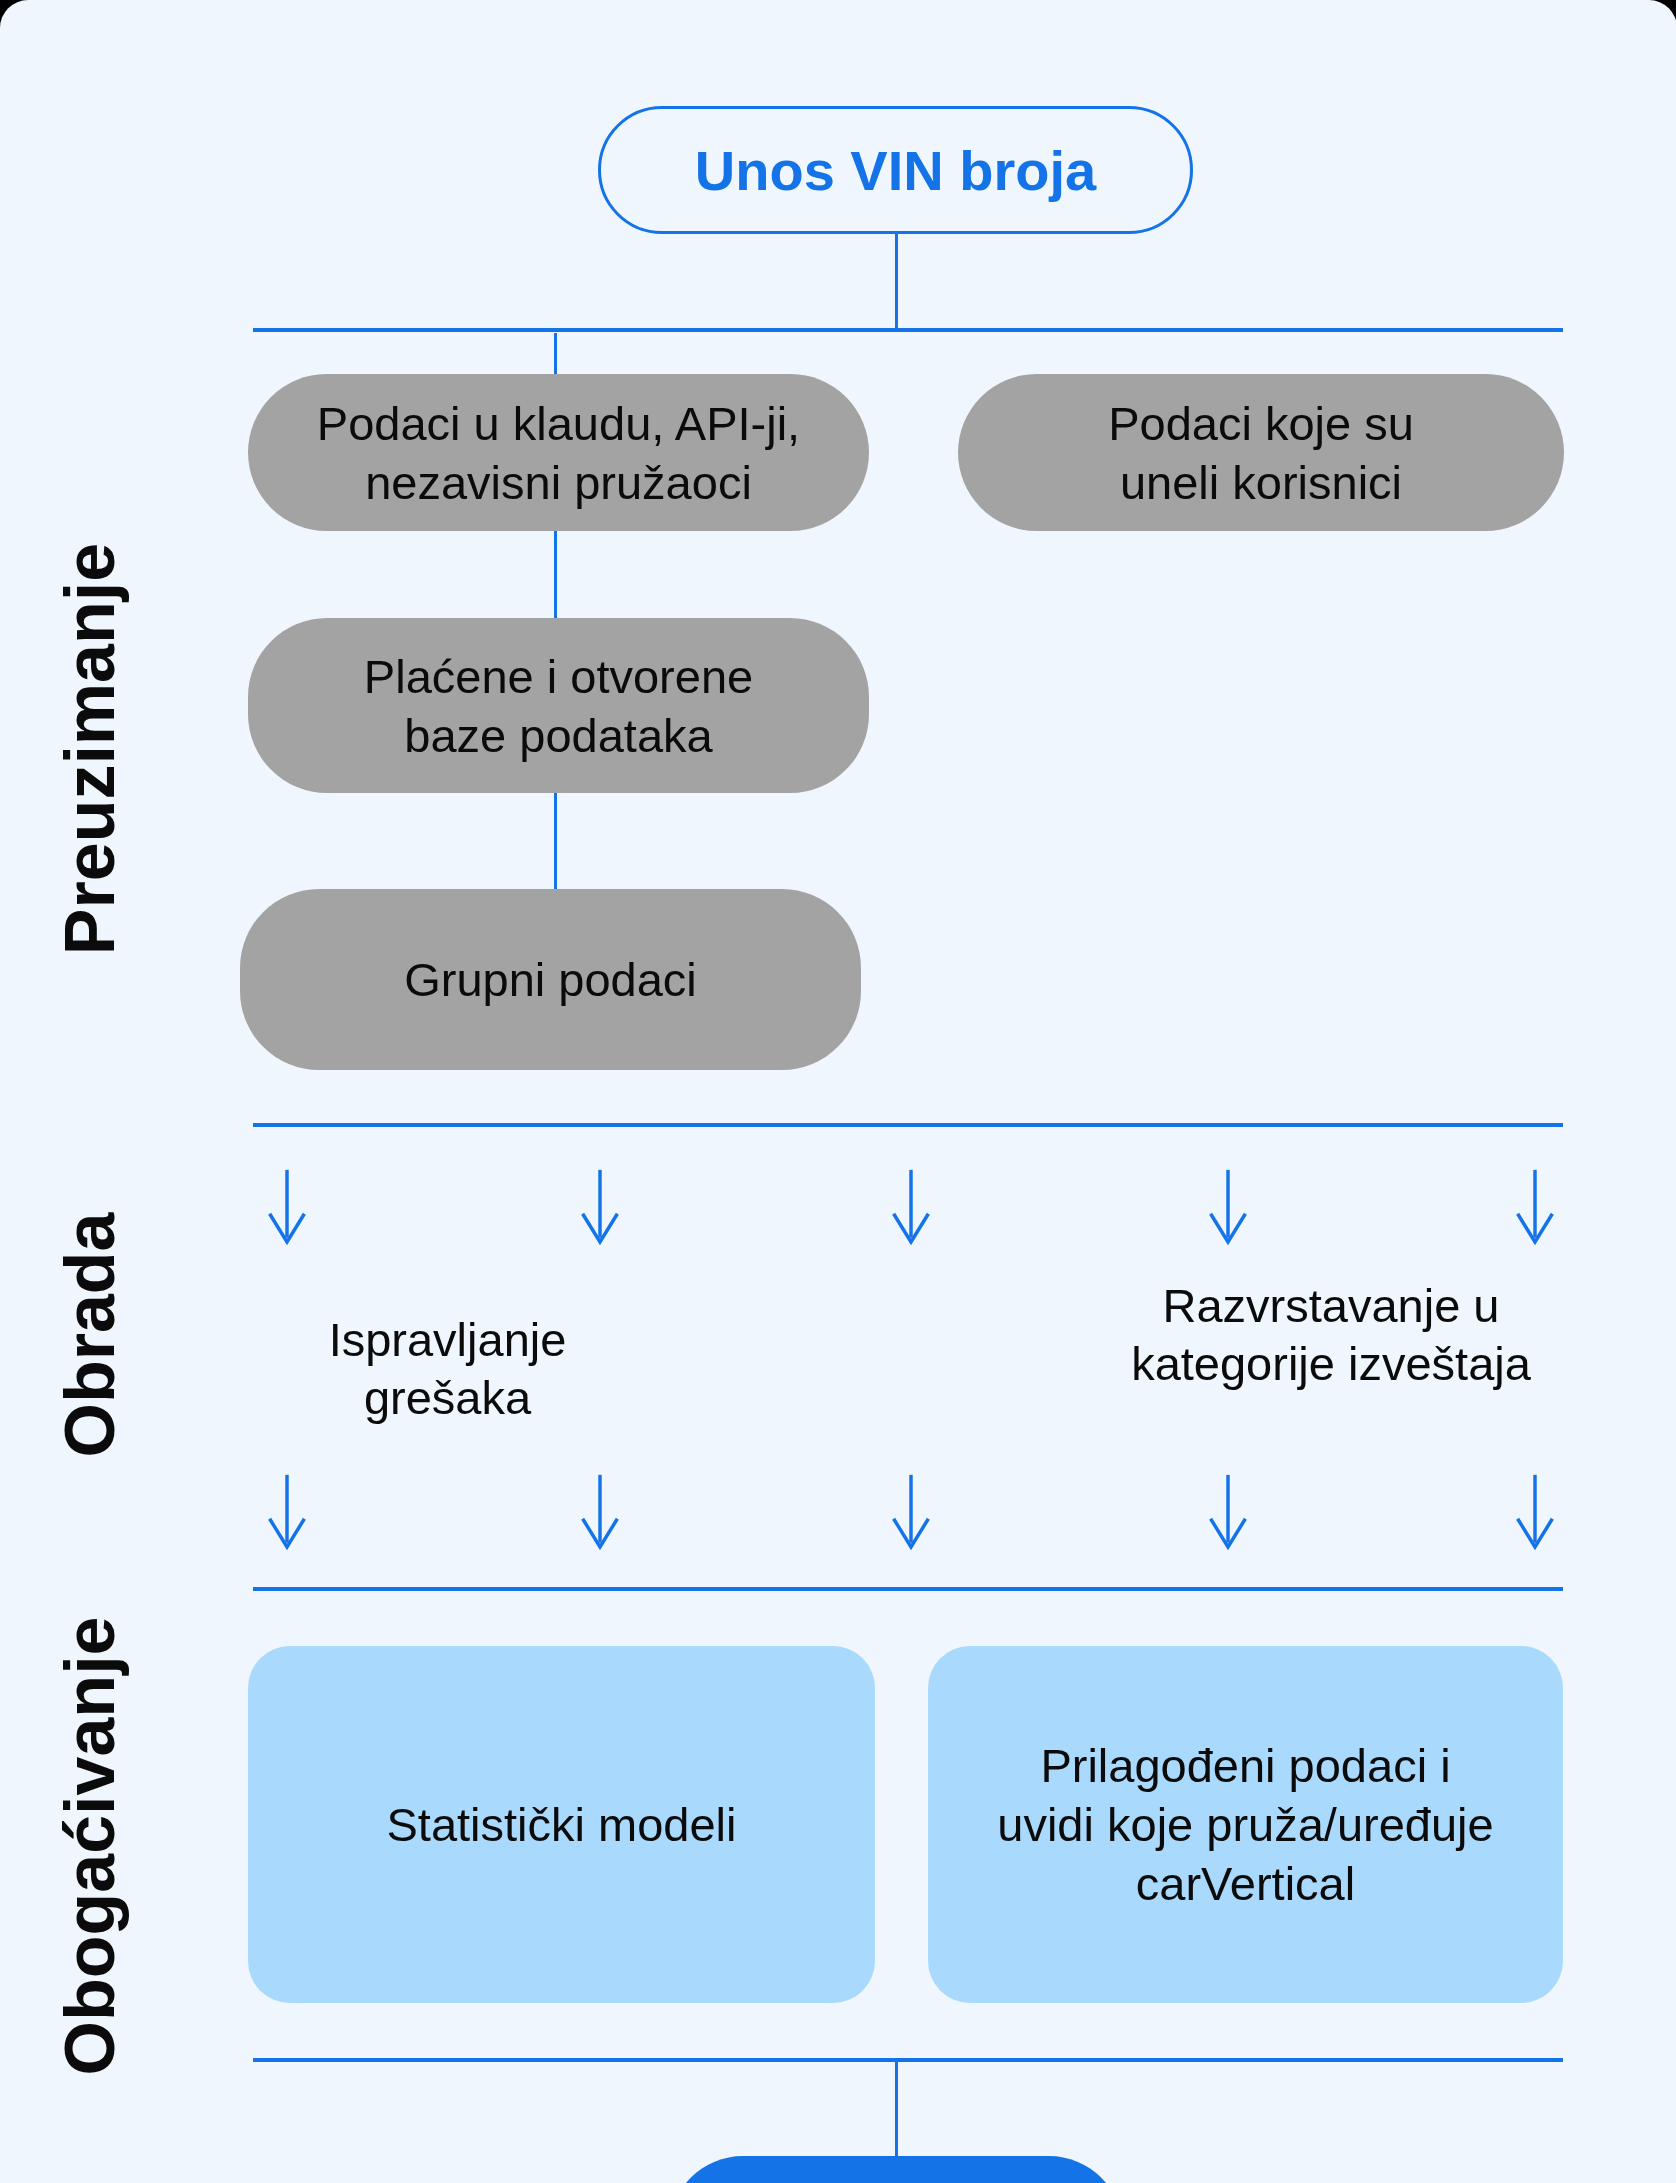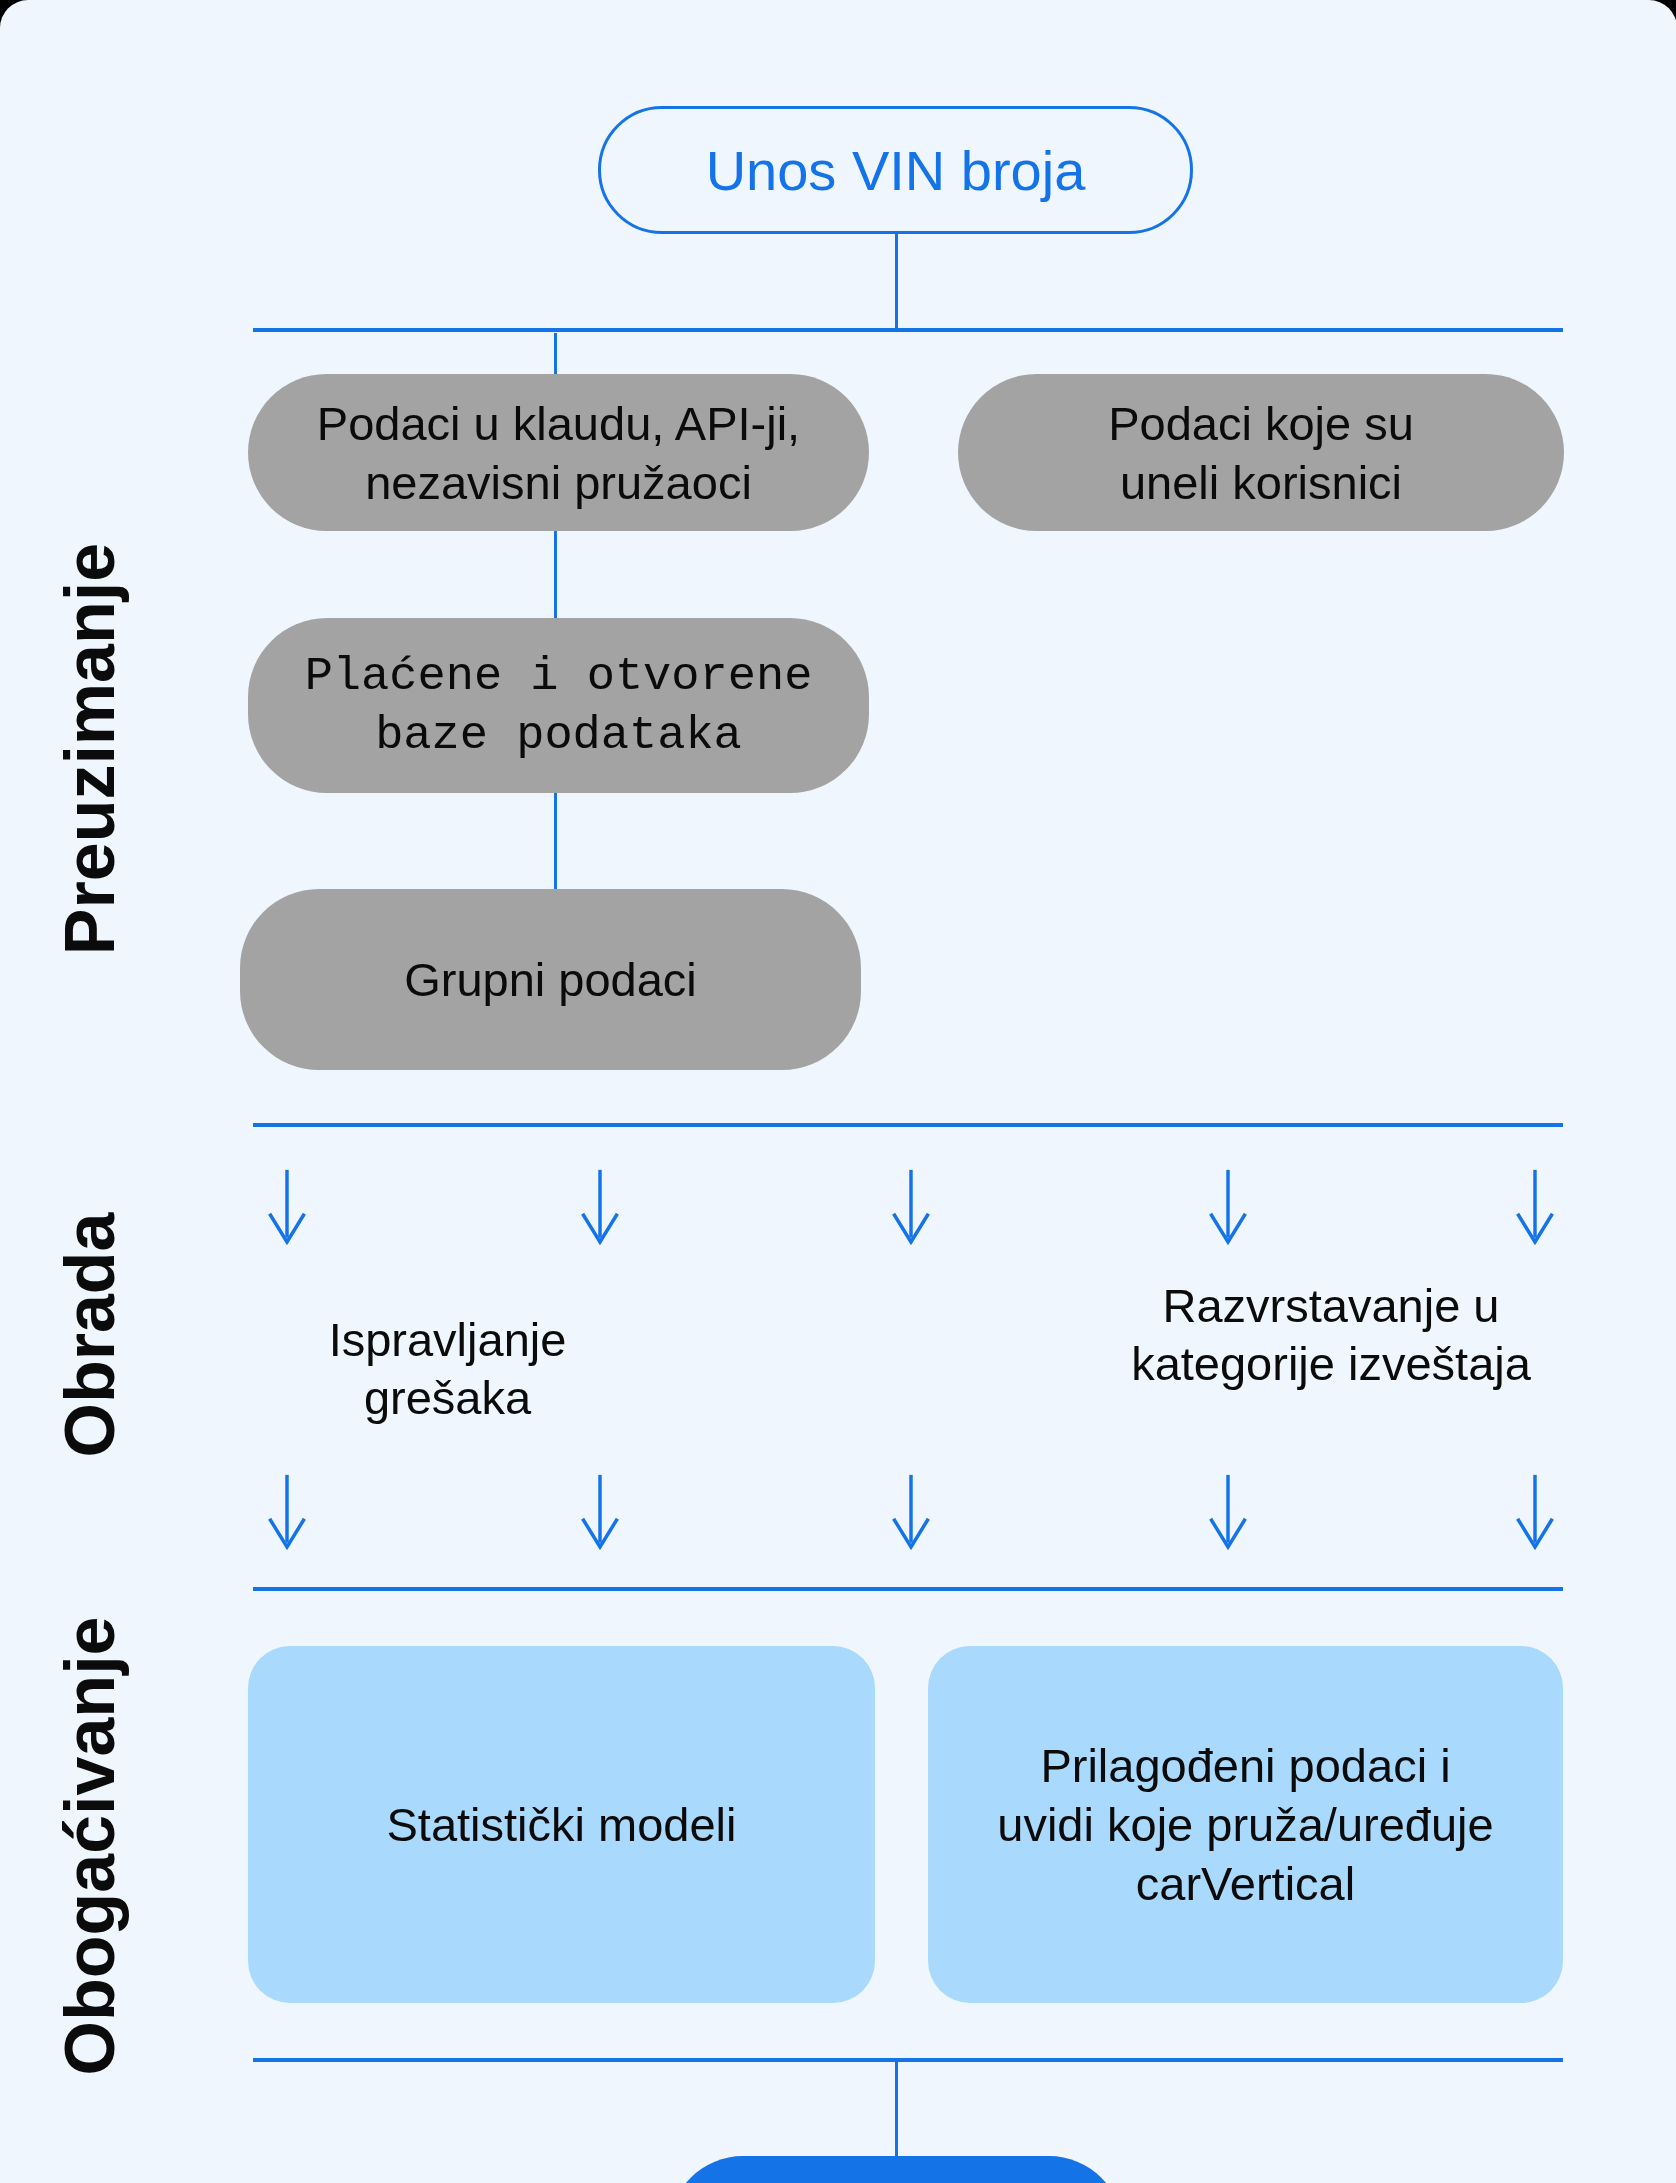--- a/index.html
+++ b/index.html
@@ -16,21 +16,21 @@
     position:absolute;
     display:flex;align-items:center;justify-content:center;
     text-align:center;
     font-size:47px;line-height:59px;
     white-space:pre-line;
   }
   .pill-outline{
     border:3.9px solid #1573E8;
     border-radius:65px;
     color:#1573E8;
-    font-size:56px;font-weight:400;
+    font-size:56px;font-weight:700;
     background:transparent;
   }
   .pill-yellow{
     background:#a3a3a3;
     border-radius:79px;
   }
   .box-blue{
     background:#A9D9FC;
     border-radius:42px;
   }
@@ -73,21 +73,21 @@
   <div class="sectionLabel" style="left:90px;top:749px;">Preuzimanje</div>
 
   <div class="node pill-yellow" style="left:248px;top:374px;width:621px;height:157px;">Podaci u klaudu, API-ji,
 nezavisni pružaoci</div>
 
   <div class="node pill-yellow" style="left:958px;top:374px;width:606px;height:157px;">Podaci koje su
 uneli korisnici</div>
 
   <div class="vline" style="left:554px;top:531px;height:88px;"></div>
 
-  <div class="node pill-yellow" style="left:248px;top:618px;width:621px;height:175px;font-family:Liberation Mono, monospace;">Plaćene i otvorene
+  <div class="node pill-yellow" style="left:248px;top:618px;width:621px;height:175px;">Plaćene i otvorene
 baze podataka</div>
 
   <div class="vline" style="left:554px;top:793px;height:98px;"></div>
 
   <div class="node pill-yellow" style="left:240px;top:889px;width:621px;height:181px;">Grupni podaci</div>
 
   <div class="hline" style="left:253px;top:1123px;width:1310px;"></div>
 
   <div class="sectionLabel" style="left:90px;top:1335px;">Obrada</div>
 

